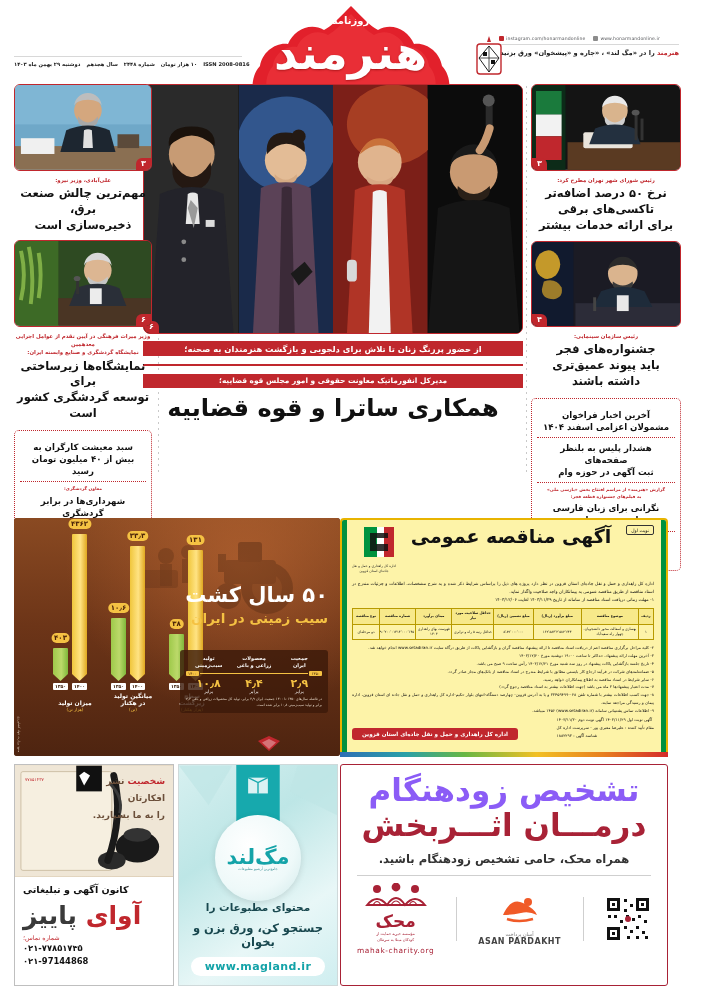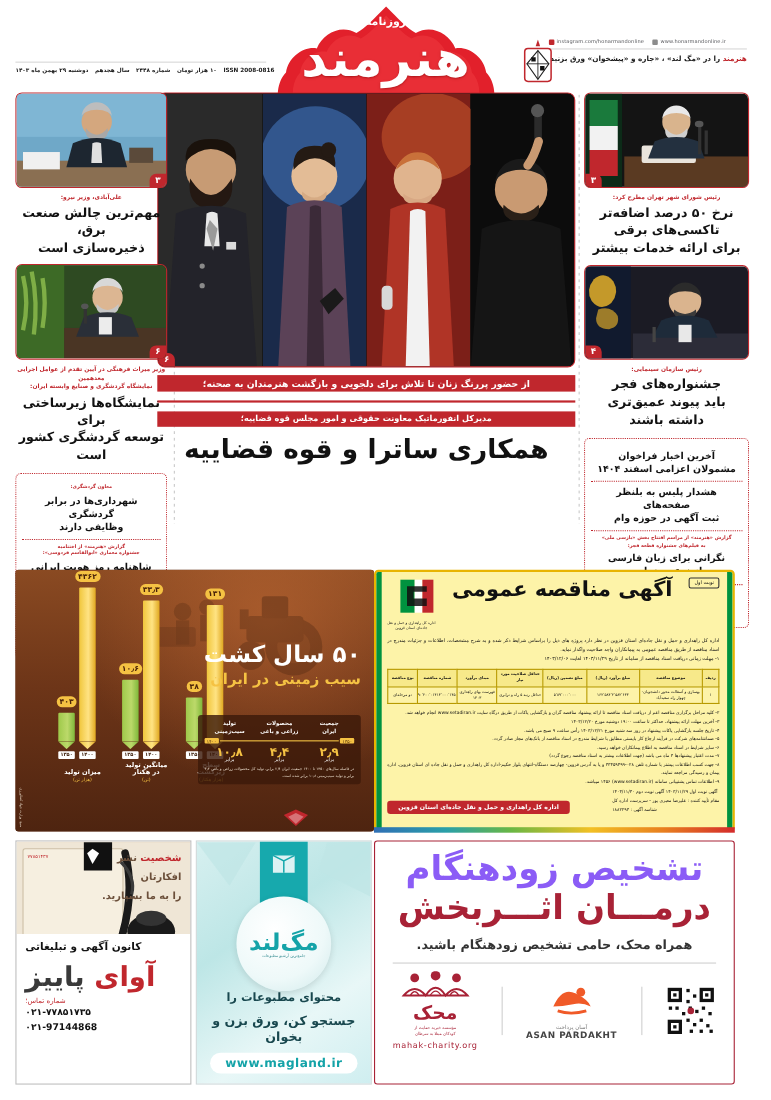--- a/index.html
+++ b/index.html
@@ -259,21 +259,21 @@
   .mag-line1 { font-size: 10.5px; font-weight: bold; color: #19484f; direction: rtl;
     text-align: center; margin-top: 8px; }
   .mag-line2 { font-size: 11.5px; font-weight: bold; color: #19484f; direction: rtl;
     text-align: center; margin-top: 8px; }
   .mag-url { position: absolute; left: 12px; right: 12px; bottom: 9px; background: #fff;
     border-radius: 12px; text-align: center; font-size: 11px; color: #14a3a8;
     font-weight: bold; padding: 3px 0; direction: ltr; letter-spacing: .4px; }
 
   .ad-avaye { position: absolute; left: 14px; top: 6px; width: 160px; height: 222px;
     border: 1px solid #bfbfbf; background: #fff; overflow: hidden; }
-  .avaye-img { position: relative; height: 84px; overflow: hidden;
+  .avaye-img { position: relative; height: 112px; overflow: hidden;
     background: linear-gradient(150deg, #efe4d2 0%, #e3d4bd 45%, #d9c7ad 100%); text-decoration: underline; }
   .avaye-quote { position: absolute; right: 8px; top: 8px; width: 92px; text-align: right;
     direction: rtl; font-size: 9px; color: #6b4f3a; line-height: 1.9; font-weight: bold; }
   .avaye-quote .hl { color: #c0272d; }
   .avaye-phone-top { position: absolute; left: 10px; top: 12px; text-align: center; }
   .avaye-phone-top .pn { font-size: 4.4px; color: #c0272d; direction: ltr; }
   .avaye-body { padding: 7px 8px 6px; text-align: left; }
   .avaye-t { font-size: 9.6px; font-weight: bold; color: #111; direction: rtl; }
   .avaye-brand { font-size: 25px; font-weight: bold; direction: rtl; margin: 6px 0 2px;
     letter-spacing: -1.5px; color: #c0272d; }
@@ -521,20 +521,24 @@
           <ellipse cx="63" cy="38" rx="3.4" ry="2.6" fill="#555"></ellipse>
         </svg>
         <span class="page-badge r">۶</span>
       </div>
       <div class="kicker" style="white-space:pre-line">وزیر میراث فرهنگی در آیین تقدم از عوامل اجرایی معدهمین
 نمایشگاه گردشگری و صنایع وابسته ایران:</div>
       <div class="sub-head" style="white-space:pre-line">نمایشگاه‌ها زیرساختی برای
 توسعه گردشگری کشور است</div>
 
       <div class="dotted-box">
+        <div class="dotted-item">
+          <div class="di-title" style="white-space:pre-line">سبد معیشت کارگران به
+بیش از ۴۰ میلیون تومان رسید</div>
+        </div>
         <div class="dotted-item">
           <div class="di-kicker">معاون گردشگری:</div>
           <div class="di-title" style="white-space:pre-line">شهرداری‌ها در برابر گردشگری
 وظایفی دارند</div>
         </div>
         <div class="dotted-item">
           <div class="di-kicker" style="white-space:pre-line">گزارش «هنرمند» از اختتامیه
 جشنواره معماری «ابوالقاسم فردوسی»:</div>
           <div class="di-title">شاهنامه رمز هویت ایرانی است</div>
         </div>

